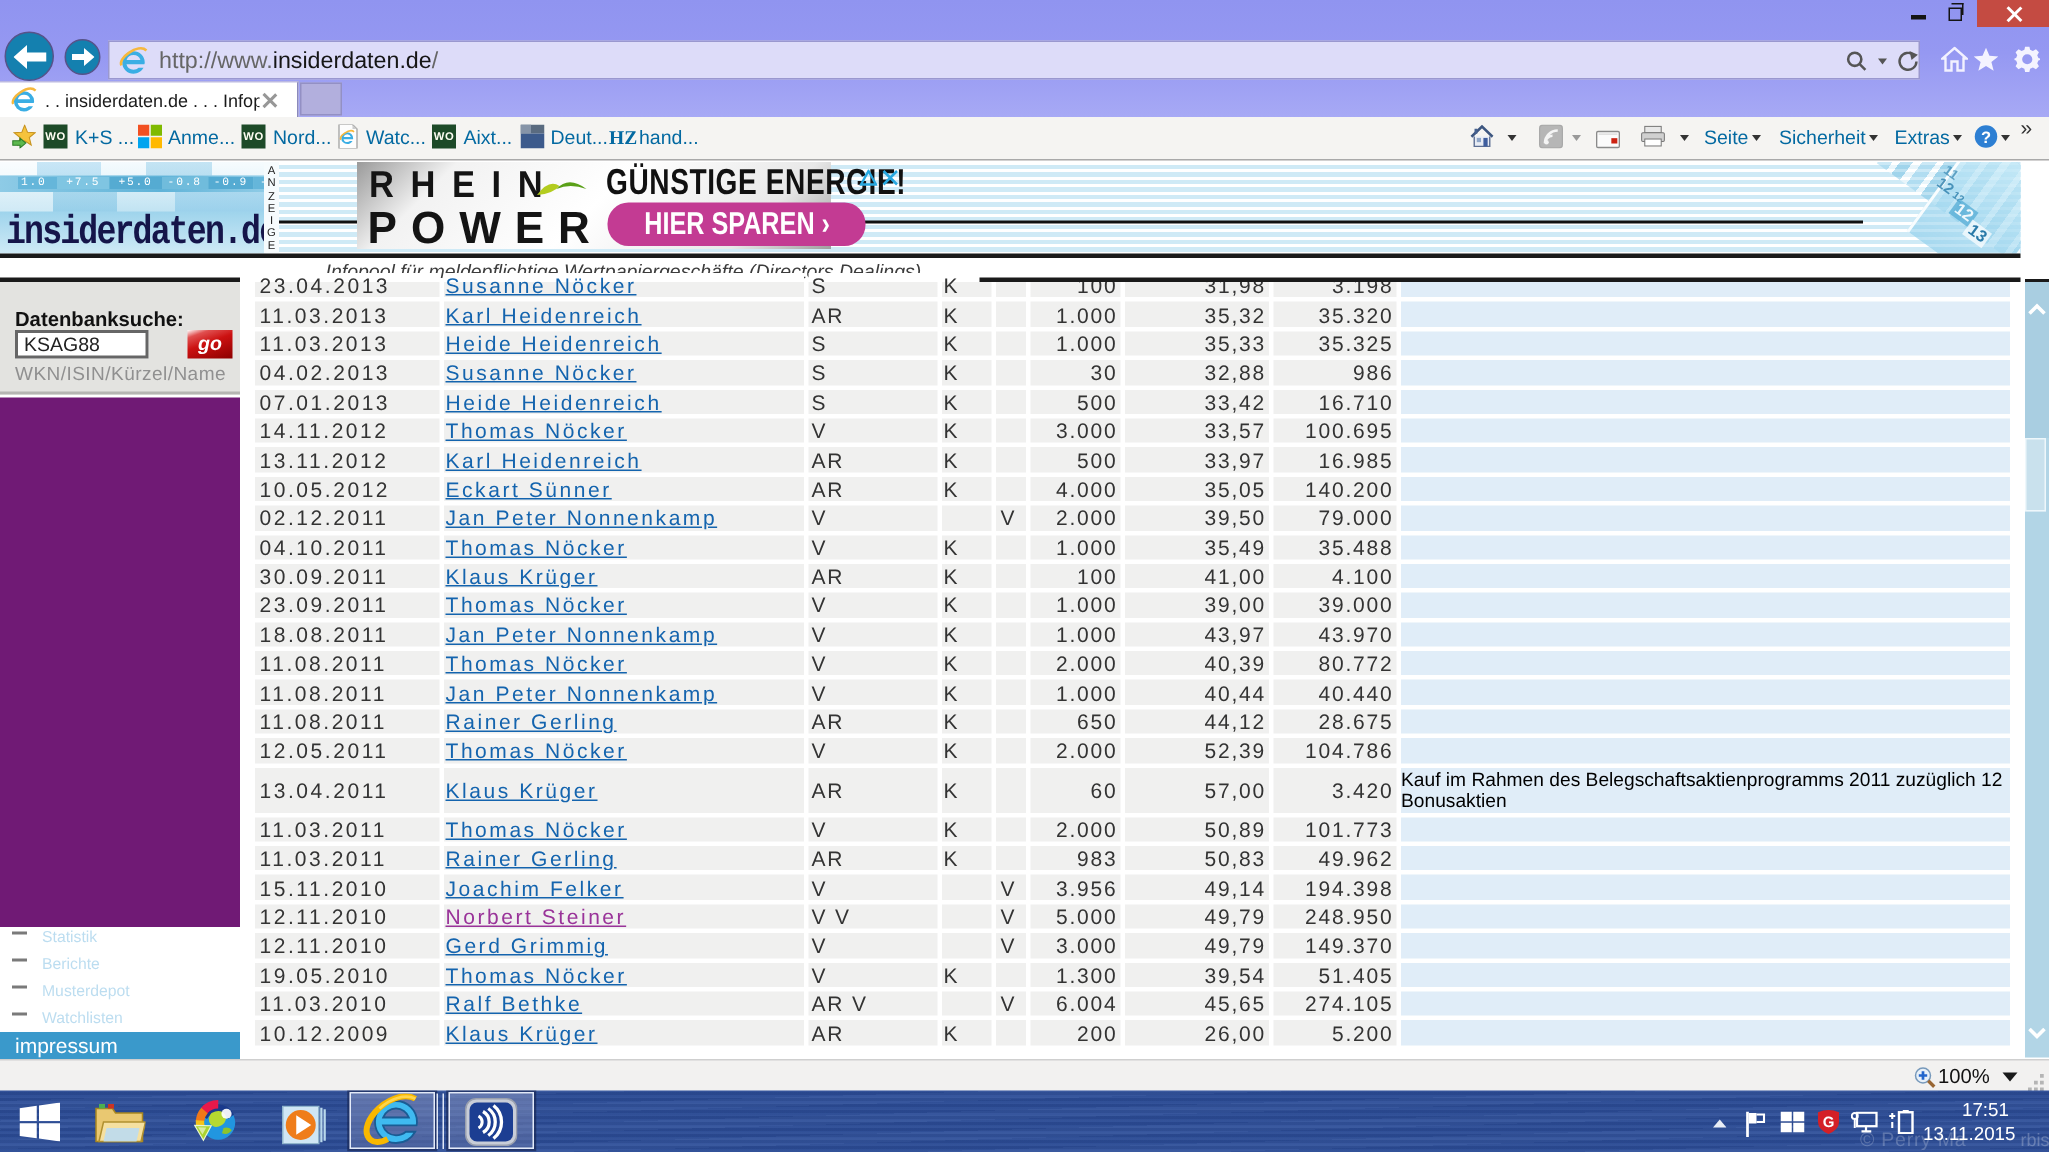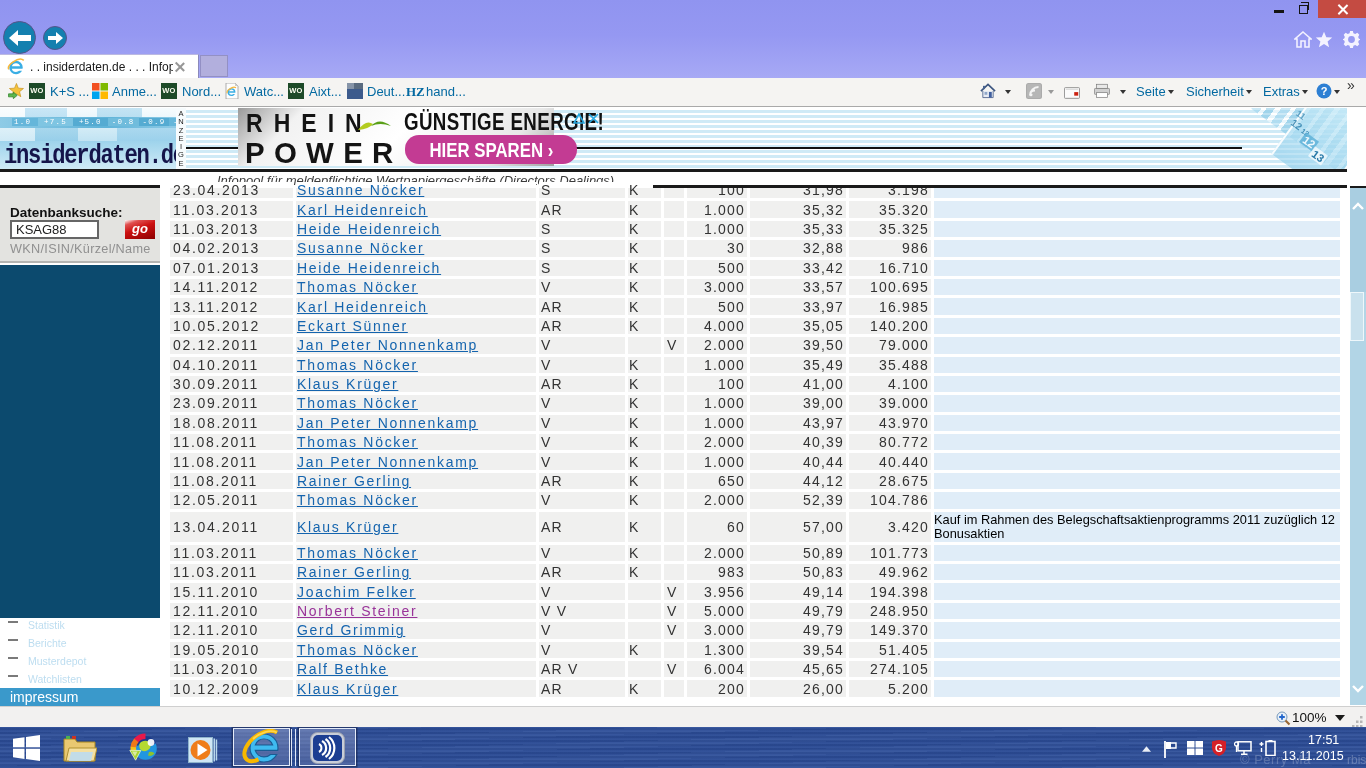--- a/index.html
+++ b/index.html
@@ -49,21 +49,21 @@
 #tagline{position:absolute;left:0;top:64px;width:1347px;height:14px;background:#fff;overflow:visible;}
 #tagline span{position:absolute;left:217px;top:1px;font-size:13px;font-style:italic;color:#3c3c3c;letter-spacing:0px;white-space:nowrap;}
 
 .seg{position:absolute;background:#1a1a1a;}
 
 #sb-grey{position:absolute;left:0;top:80px;width:160px;height:75px;background:#e3e3e0;border-bottom:2px solid #b5b5b2;}
 #sb-grey .l1{position:absolute;left:10px;top:17px;font-weight:bold;font-size:13.5px;color:#111;}
 #sb-grey input{position:absolute;left:10px;top:32px;width:89px;height:19px;border:2px solid #666;background:#fff;font-size:13px;font-family:"Liberation Sans",sans-serif;padding-left:4px;color:#222;}
 #sb-grey .go{position:absolute;left:105px;top:32px;width:30px;height:19px;background:linear-gradient(160deg,#ffffff 0%,#e05050 18%,#cc1111 45%,#8c0000 100%);color:#fff;font-size:13px;font-weight:bold;font-style:italic;text-align:center;line-height:18px;margin-left:20px;}
 #sb-grey .l2{position:absolute;left:10px;top:54px;font-size:12.7px;color:#909090;letter-spacing:0.3px;}
-#sb-blue{position:absolute;left:0;top:157px;width:160px;height:353px;background:#0c4a6e;}
+#sb-blue{position:absolute;left:0;top:157px;width:160px;height:353px;background:#701a75;}
 .sbitem{position:absolute;left:28px;font-size:10.5px;color:#6cb4de;opacity:0.45;}
 .sbico{position:absolute;left:8px;width:10px;height:4px;border-top:2.5px solid #222;opacity:0.6;}
 #impress{position:absolute;left:0;top:423px;width:160px;height:18px;background:#3a99cb;color:#fff;font-size:14px;line-height:18px;padding-left:10px;}
 
 table#data{position:absolute;left:167px;top:71px;border-collapse:separate;border-spacing:3px;table-layout:fixed;width:1176px;}
 #data td{background:#f0f0ef;font-size:14px;color:#333;height:16.4px;padding:0;line-height:14px;white-space:nowrap;overflow:hidden;letter-spacing:1.2px;}
 #data td.cd{width:123px;padding-left:3px;letter-spacing:1.7px;}
 #data td.cn{width:240px;padding-left:1px;letter-spacing:1.7px;}
 #data td.cp{width:86px;padding-left:2px;}
 #data td.ck{width:33px;padding-left:1px;}
@@ -104,20 +104,36 @@
       </div>
     </div>
   <div id="backbtn"></div>
     <div id="fwdbtn"></div>
   <svg class="abs" style="left:9px;top:30px" width="22" height="16" viewBox="0 0 22 16">
       <path d="M9 0 L9 5 L22 5 L22 11 L9 11 L9 16 L0 8 Z" fill="#fff"></path>
     </svg>
   <svg class="abs" style="left:48px;top:32px" width="15" height="12" viewBox="0 0 15 12">
       <path d="M8 0 L15 6 L8 12 L8 8 L0 8 L0 4 L8 4 Z" fill="#fff"></path>
     </svg>
+  <div id="addr">
+    <svg class="abs" style="left:6px;top:3px" width="20" height="20" viewBox="0 0 32 32">
+        <path d="M16 5 A12 12 0 0 0 4 17 A12 12 0 0 0 16 29 C20.5 29 24.5 26.5 26.7 22.7 L21.5 22.7 C20 24 18.1 24.8 16 24.8 A7.8 7.8 0 0 1 8.5 19 L27.6 19 A12 12 0 0 0 28 17 A12 12 0 0 0 16 5 Z M8.6 14.5 A7.8 7.8 0 0 1 16 9.2 A7.8 7.8 0 0 1 23.4 14.5 Z" fill="#3aaee4"></path>
+        <path d="M29.8 4.2 C25.5 0.2 17.8 2.2 11 6.8 C4.8 11 1.2 16.6 3.2 20.2" fill="none" stroke="#f6b83d" stroke-width="2.8"></path>
+      </svg>
+    <div class="url">http://www.<b>insiderdaten.de</b>/</div>
+    <svg class="abs" style="left:1157px;top:5px" width="16" height="16" viewBox="0 0 16 16">
+        <circle cx="6.5" cy="6.5" r="4.4" fill="none" stroke="#555" stroke-width="1.7"></circle>
+        <path d="M9.8 9.8 L13.6 13.6" stroke="#555" stroke-width="1.7"></path>
+      </svg>
+    <div class="caret" style="left:1179px;top:11px;border-top-color:#555"></div>
+    <svg class="abs" style="left:1191px;top:5px" width="16" height="16" viewBox="0 0 17 17">
+        <path d="M14.5 8.5 a6 6 0 1 1 -2 -4.6" fill="none" stroke="#555" stroke-width="1.7"></path>
+        <path d="M9.5 1 L15.5 3.8 L11 7.5 Z" fill="#555"></path>
+      </svg>
+  </div>
   <svg class="abs" style="left:1294px;top:31px" width="18" height="17" viewBox="0 0 18 17">
       <path d="M9 1 L17 8 L15 8 L15 16 L11 16 L11 10 L7 10 L7 16 L3 16 L3 8 L1 8 Z" fill="none" stroke="#f2f1ff" stroke-width="1.6"></path>
     </svg>
   <svg class="abs" style="left:1315px;top:31px" width="18" height="17" viewBox="0 0 18 17">
       <path d="M9 0.8 L11.3 6.2 L17.2 6.6 L12.6 10.4 L14.1 16.2 L9 13 L3.9 16.2 L5.4 10.4 L0.8 6.6 L6.7 6.2 Z" fill="#f4f3ff"></path>
     </svg>
   <svg class="abs" style="left:1343px;top:31px" width="17" height="17" viewBox="0 0 24 24">
       <path fill-rule="evenodd" fill="#f4f3ff" d="M10 0 L14 0 L14.7 3.1 L17.3 4.2 L20.2 2.6 L23 5.4 L21.4 8.3 L22.5 10.9 L25.6 11.6 L25.6 12.4 L22.5 13.1 L21.4 15.7 L23 18.6 L20.2 21.4 L17.3 19.8 L14.7 20.9 L14 24 L10 24 L9.3 20.9 L6.7 19.8 L3.8 21.4 L1 18.6 L2.6 15.7 L1.5 13.1 L-1.6 12.4 L-1.6 11.6 L1.5 10.9 L2.6 8.3 L1 5.4 L3.8 2.6 L6.7 4.2 L9.3 3.1 Z M12 7.2 A4.8 4.8 0 1 0 12 16.8 A4.8 4.8 0 1 0 12 7.2 Z"></path>
     </svg>
   <div id="tab">

